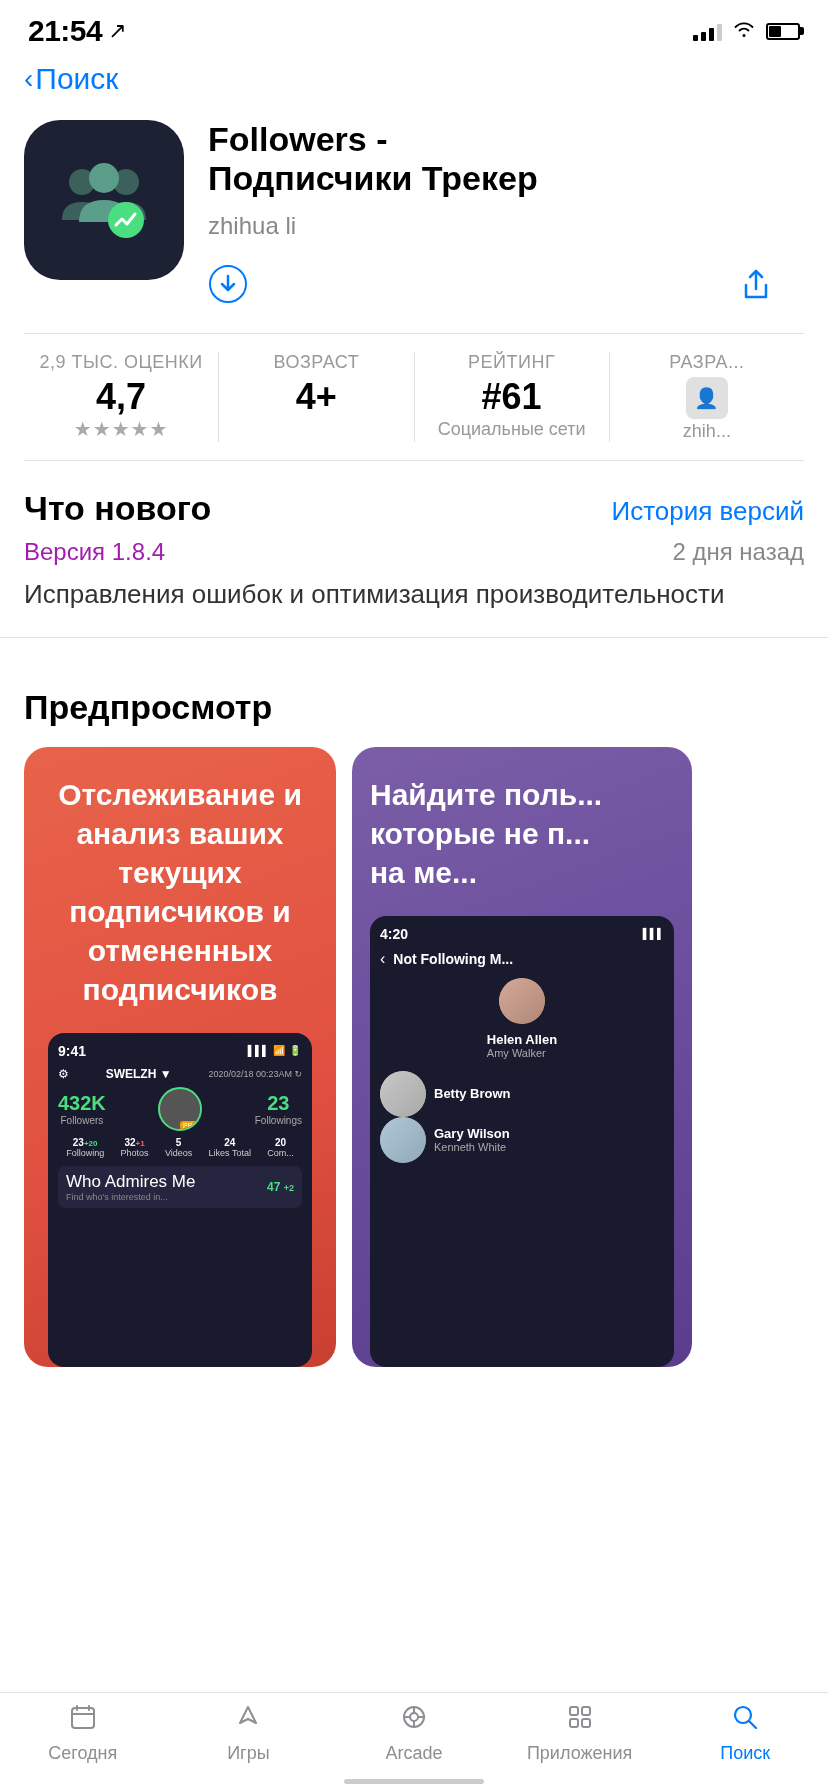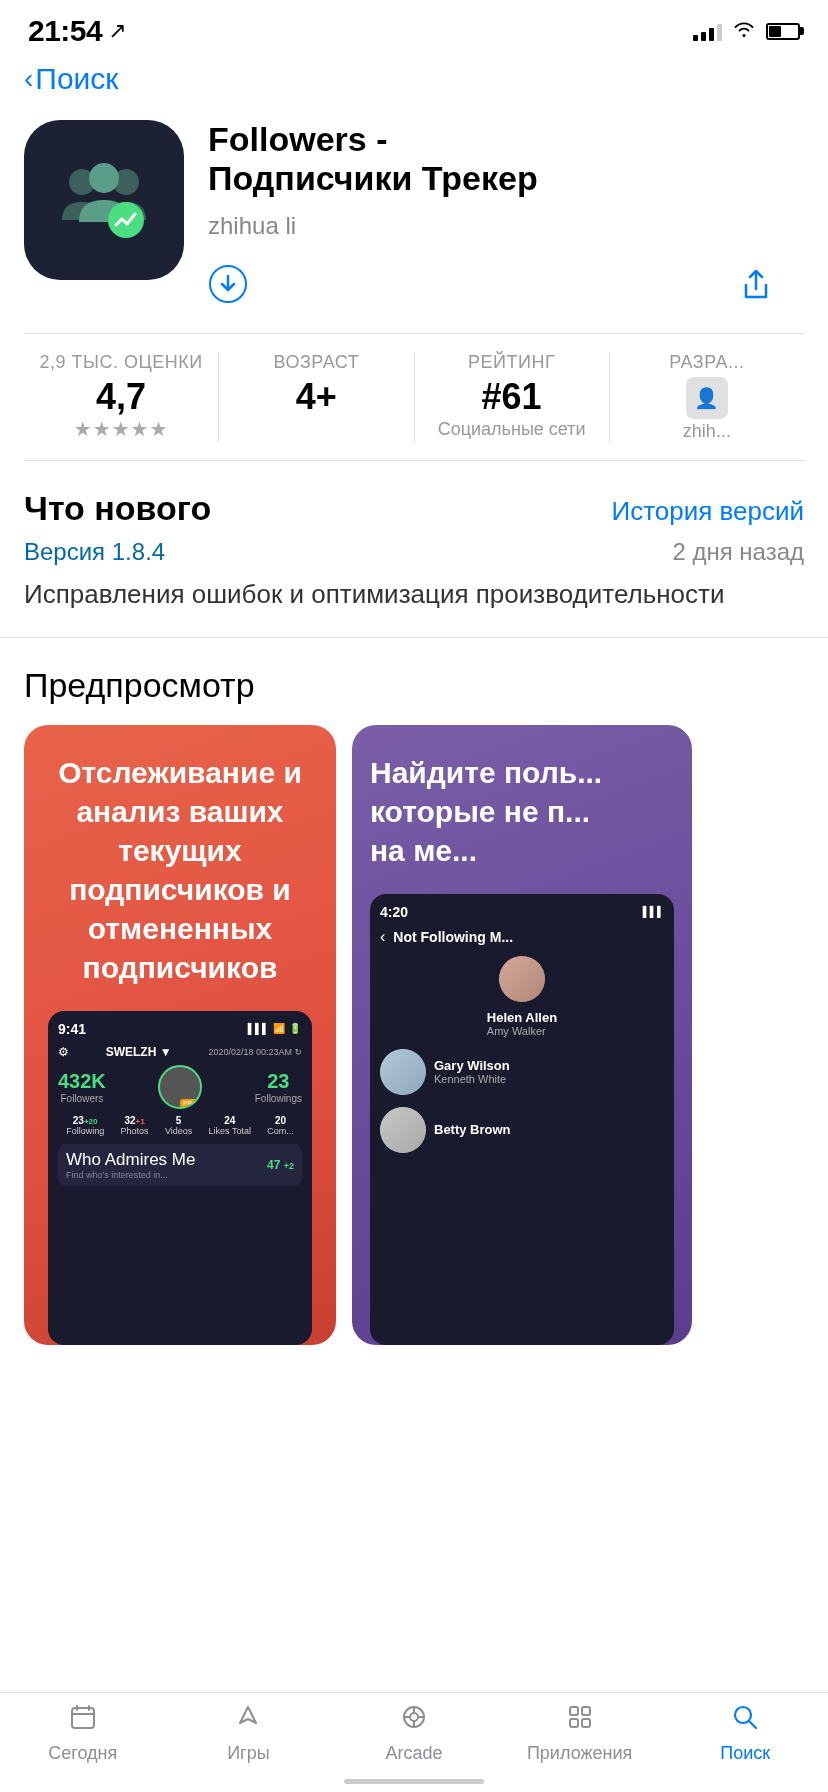--- a/index.html
+++ b/index.html
@@ -202,41 +202,42 @@
       color: #007AFF;
       text-decoration: none;
     }
     .version-row {
       display: flex;
       justify-content: space-between;
       margin-bottom: 10px;
     }
     .version-text {
       font-size: 24px;
-      color: #0369a1;
+      color: #a21caf;
     }
     .version-date {
       font-size: 24px;
       color: #888;
     }
     .version-desc {
       font-size: 26px;
       color: #333;
       line-height: 1.4;
     }
 
     
     .preview-section {
       padding: 28px 24px 0 24px;
     }
     .preview-title {
       font-size: 34px;
-      font-weight: 400;
+      font-weight: 700;
       color: #000;
       margin-bottom: 20px;
+      margin-top: 22px;
     }
     .preview-scroll {
       display: flex;
       gap: 16px;
       overflow: hidden;
     }
     .preview-card {
       border-radius: 24px;
       overflow: hidden;
       flex-shrink: 0;
@@ -546,35 +547,35 @@
         </div>
         <div style="display:flex;align-items:center;margin-bottom:12px;gap:8px;flex-direction:column;">
           <div style="width:46px;height:46px;border-radius:50%;background:linear-gradient(135deg,#c8a090,#a07860);flex-shrink:0;overflow:hidden;">
             <div style="width:100%;height:100%;background:linear-gradient(135deg,#d4a898,#b08878);border-radius:50%;"></div>
           </div>
           <div>
             <div style="color:#fff;font-size:13px;font-weight:600;">Helen Allen</div>
             <div style="color:#aaa;font-size:11px;">Amy Walker</div>
           </div>
         </div>
+        <div style="display:flex;align-items:center;gap:8px;">
+          <div style="width:46px;height:46px;border-radius:50%;background:linear-gradient(135deg,#c8d8a0,#a8b880);flex-shrink:0;overflow:hidden;">
+            <div style="width:100%;height:100%;background:linear-gradient(135deg,#c8c8c8,#a8a8a8);border-radius:50%;"></div>
+          </div>
+          <div>
+            <div style="color:#fff;font-size:13px;font-weight:600;">Betty Brown</div>
+          </div>
+        </div>
         <div style="display:flex;align-items:center;margin-bottom:12px;gap:8px;">
           <div style="width:46px;height:46px;border-radius:50%;background:linear-gradient(135deg,#a0b8c8,#7898a8);flex-shrink:0;overflow:hidden;">
             <div style="width:100%;height:100%;background:linear-gradient(135deg,#b0c8d8,#90a8b8);border-radius:50%;"></div>
           </div>
           <div>
             <div style="color:#fff;font-size:13px;font-weight:600;">Gary Wilson</div>
             <div style="color:#aaa;font-size:11px;">Kenneth White</div>
-          </div>
-        </div>
-        <div style="display:flex;align-items:center;gap:8px;">
-          <div style="width:46px;height:46px;border-radius:50%;background:linear-gradient(135deg,#c8d8a0,#a8b880);flex-shrink:0;overflow:hidden;">
-            <div style="width:100%;height:100%;background:linear-gradient(135deg,#c8c8c8,#a8a8a8);border-radius:50%;"></div>
-          </div>
-          <div>
-            <div style="color:#fff;font-size:13px;font-weight:600;">Betty Brown</div>
           </div>
         </div>
       </div>
     </div>
 
   </div>
 </div>
 
 <div style="height: 120px;"></div>
 

